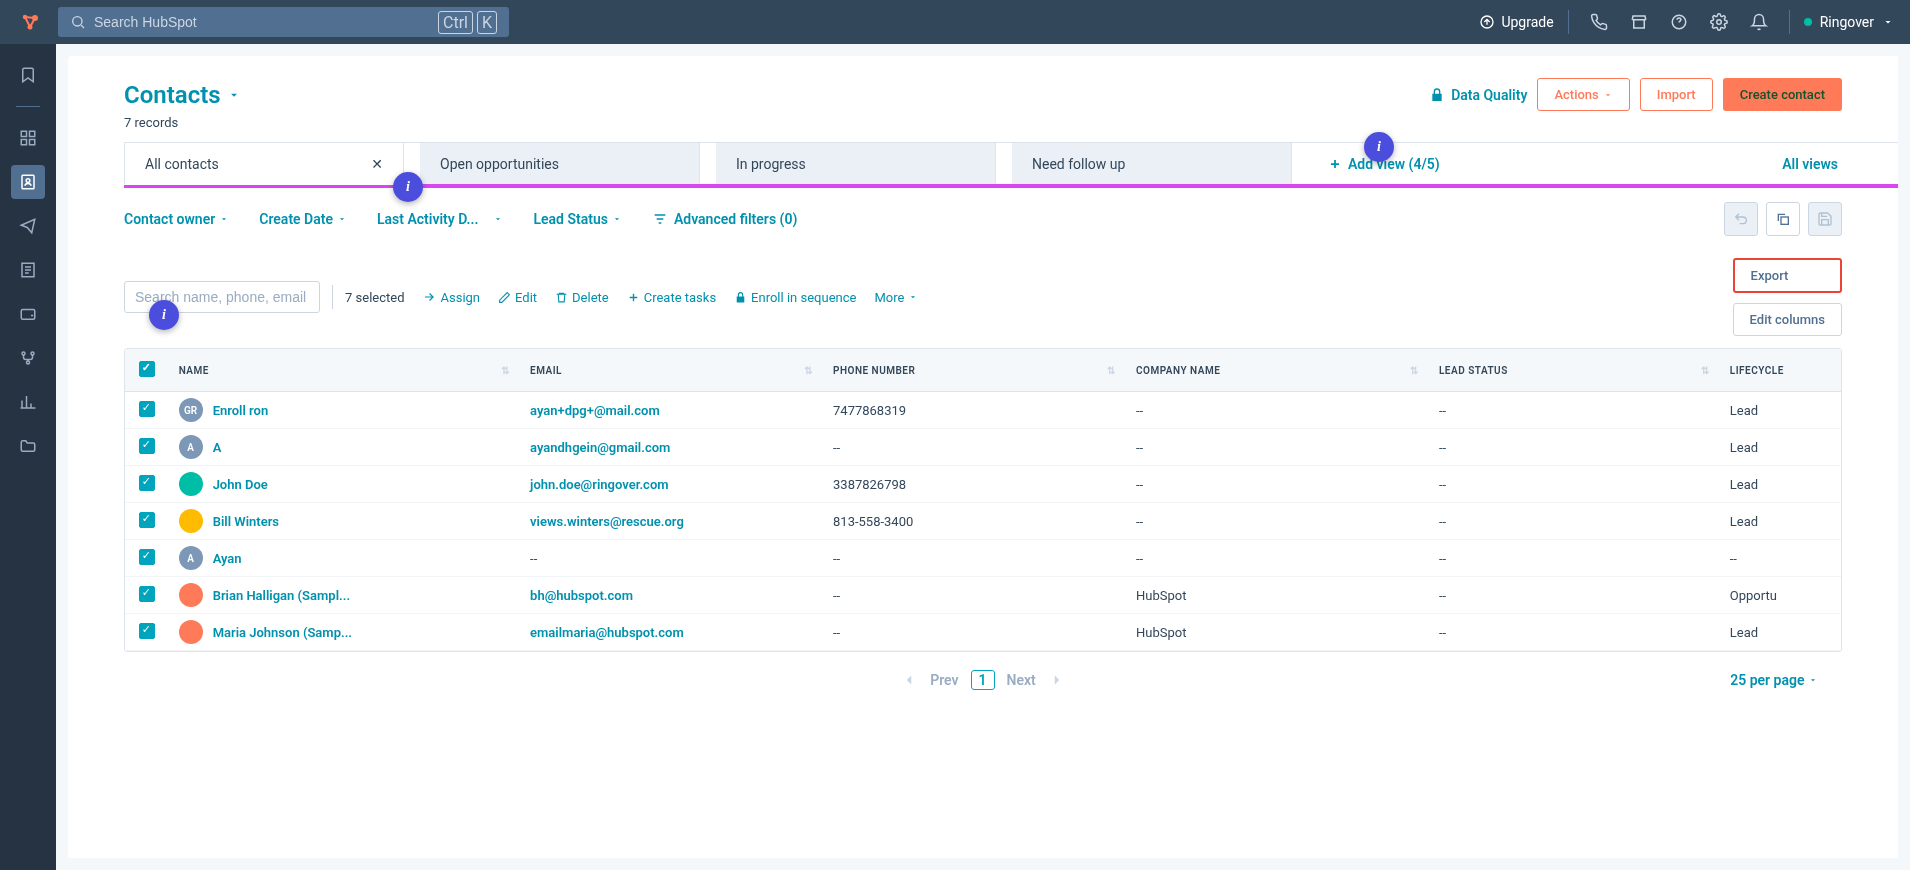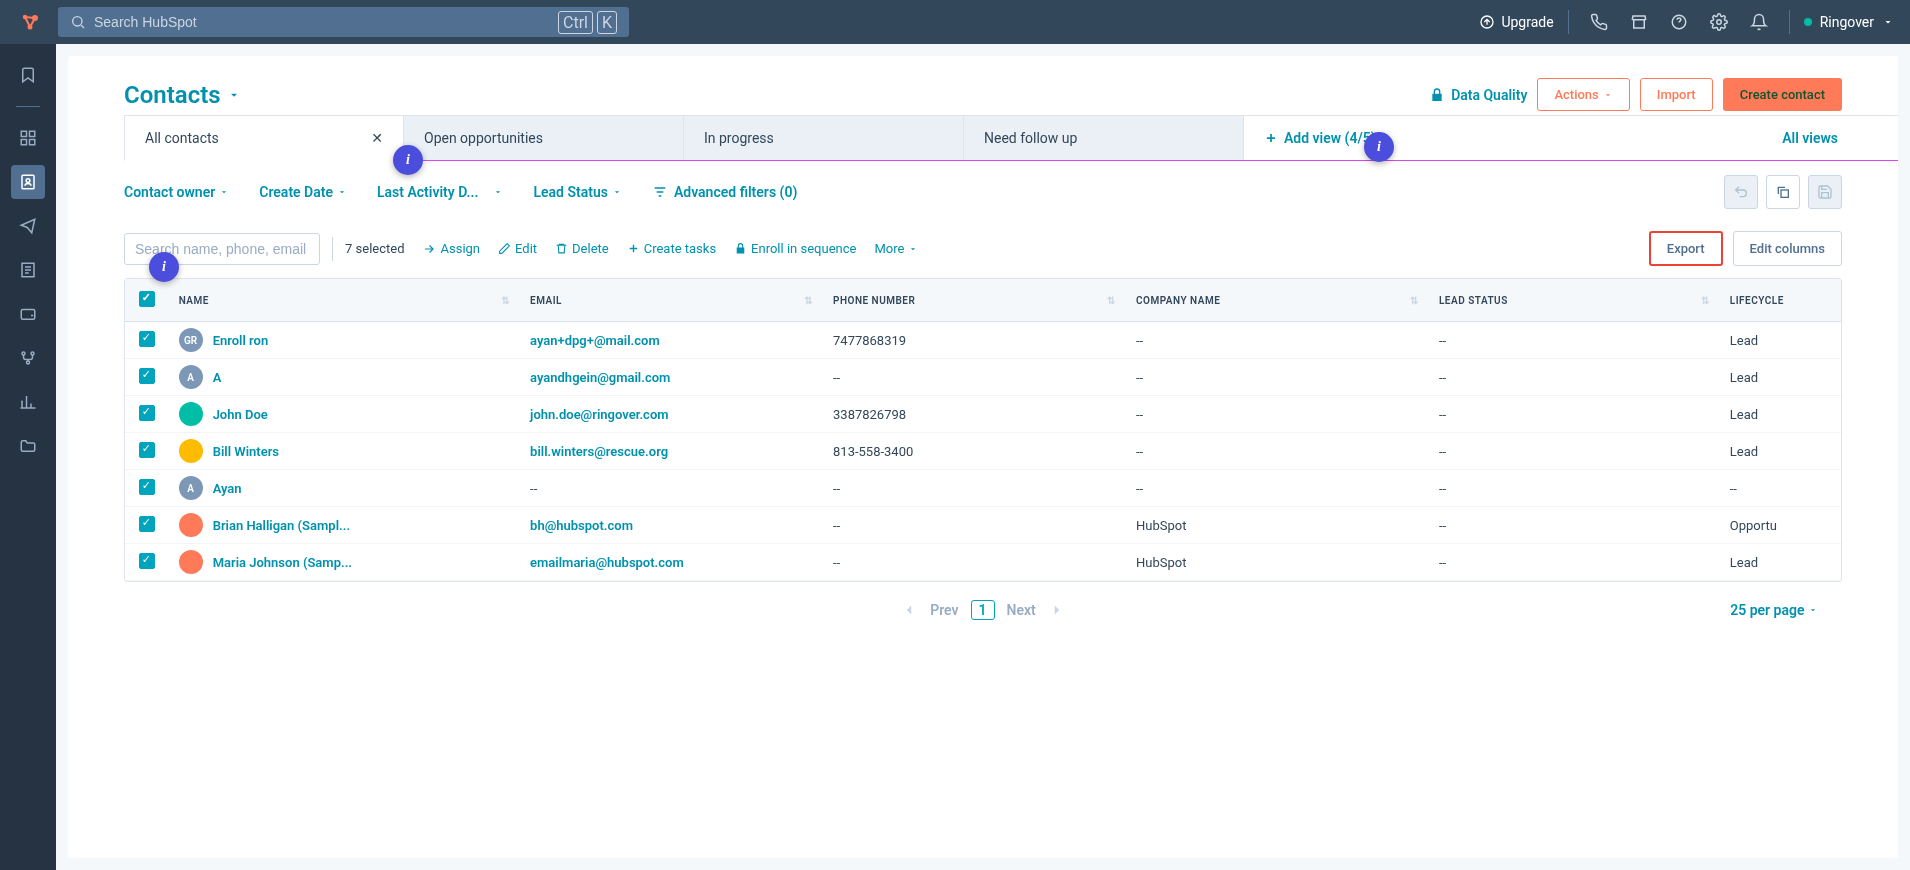--- a/index.html
+++ b/index.html
@@ -1,21 +1,21 @@
 <!DOCTYPE html>
 <html><head>
 <meta charset="utf-8">
 <style>
 * { box-sizing: border-box; margin: 0; padding: 0; }
 body { font-family: -apple-system, BlinkMacSystemFont, "Segoe UI", Roboto, sans-serif; font-size: 14px; color: #33475b; background: #fff; overflow: hidden; }
 
 
 .topnav { display: flex; align-items: center; height: 44px; background: #33475b; color: #cbd6e2; padding: 0 16px; }
 .topnav .logo { width: 28px; height: 28px; display: flex; align-items: center; justify-content: center; margin-right: 14px; }
-.topnav .search-wrap { display: flex; align-items: center; background: #516f90; border-radius: 3px; padding: 4px 12px; width: 571px; height: 30px; position: relative; }
+.topnav .search-wrap { display: flex; align-items: center; background: #516f90; border-radius: 3px; padding: 4px 12px; width: 451px; height: 30px; position: relative; }
 .topnav .search-wrap input { background: transparent; border: none; outline: none; color: #cbd6e2; font-size: 14px; flex: 1; margin-left: 8px; }
 .topnav .search-wrap input::placeholder { color: #cbd6e2; }
 .topnav .kbd { display: inline-flex; gap: 4px; }
 .topnav .kbd span { border: 1px solid #cbd6e2; border-radius: 3px; font-size: 16px; padding: 1px 4px; color: #cbd6e2; }
 .topnav .spacer { flex: 1; }
 .topnav .right { display: flex; align-items: center; gap: 8px; }
 .topnav .icon-btn { width: 32px; height: 32px; display: flex; align-items: center; justify-content: center; color: #cbd6e2; cursor: pointer; }
 .topnav .divider-v { width: 1px; height: 24px; background: #516f90; margin: 0 6px; }
 .topnav .upgrade { display: flex; align-items: center; gap: 6px; color: #fff; font-size: 14px; cursor: pointer; }
 .topnav .account { display: flex; align-items: center; gap: 8px; color: #fff; cursor: pointer; }
@@ -36,21 +36,21 @@
 .header-row .dq { color: #0091ae; font-weight: 600; display: flex; align-items: center; gap: 6px; cursor: pointer;}
 
 .subtitle { padding: 0 56px 12px 56px; color: #33475b; font-size: 13px; }
 
 .btn { display: inline-flex; align-items: center; gap: 4px; padding: 8px 16px; border-radius: 3px; font-size: 13px; font-weight: 500; cursor: pointer; border: 1px solid transparent; }
 .btn-outline { border-color: #ff7a59; color: #ff7a59; background: #fff; }
 .btn-primary { background: #ff7a59; color: #14532d; }
 .btn-light { border: 1px solid #cbd6e2; background: #fff; color: #516f90; }
 
 
-.tabs-row { display: flex; align-items: stretch; border-top: 1px solid #dfe3eb; border-bottom: 1px solid #d946ef; margin: 0 0 0 56px; height: 46px; }
+.tabs-row { display: flex; align-items: stretch; border-top: 1px solid #dfe3eb; border-bottom: 4px solid #d946ef; margin: 0 0 0 56px; height: 46px; gap: 16px; }
 .tab { display: flex; align-items: center; padding: 0 20px; border-right: 1px solid #dfe3eb; color: #33475b; font-size: 14px; background: #eaf0f6; cursor: pointer; width: 280px; position: relative;}
 .tab.active { background: #fff; border-bottom: 1px solid #fff; margin-bottom: -1px; border-left: 1px solid #dfe3eb; }
 .tab .close { margin-left: auto; color: #33475b; }
 .add-view { display: flex; align-items: center; padding: 0 20px; color: #0091ae; font-weight: 600; cursor: pointer; gap: 6px; }
 .all-views { display: flex; align-items: center; padding: 0 20px; color: #0091ae; font-weight: 600; cursor: pointer; margin-left: auto; margin-right: 40px;}
 
 
 .filters-row { display: flex; align-items: center; gap: 30px; padding: 14px 56px; position: relative;}
 .filter { color: #0091ae; font-weight: 600; display: flex; align-items: center; gap: 4px; cursor: pointer;}
 .filter-plain { color: #0091ae; font-weight: 600; display: flex; align-items: center; gap: 6px; cursor: pointer;}
@@ -59,21 +59,21 @@
 .sq-btn.disabled { background: #eaf0f6; color: #b0c1d4; cursor: not-allowed;}
 
 
 .search-actions-row { display: flex; align-items: center; padding: 8px 56px; gap: 12px; }
 .search-box { display: flex; align-items: center; border: 1px solid #cbd6e2; border-radius: 3px; padding: 6px 10px; width: 196px; position: relative;}
 .search-box input { border: none; outline: none; flex: 1; font-size: 14px; color: #33475b; }
 .search-box input::placeholder { color: #99acc2; }
 .bulk-actions { display: flex; align-items: center; gap: 18px; color: #0091ae; font-size: 13px; }
 .bulk-actions .txt { color: #33475b; }
 .bulk-actions .action { display: flex; align-items: center; gap: 4px; cursor: pointer;}
-.actionbar-right { margin-left: auto; display: flex; gap: 10px; }
+.actionbar-right { margin-left: auto; display: flex; gap: 10px; flex-direction: column; }
 .export-hl { border: 2px solid #ed4337 !important; }
 
 
 .table-wrap { margin: 4px 56px; border: 1px solid #dfe3eb; border-radius: 3px; overflow-x: auto; }
 table { border-collapse: collapse; width: 100%; min-width: 1410px;}
 thead th { background: #f5f8fa; text-align: left; font-size: 10px; font-weight: 600; letter-spacing: .5px; color: #33475b; padding: 12px 10px; border-bottom: 1px solid #dfe3eb; text-transform: uppercase;}
 tbody td { padding: 6px 10px; border-bottom: 1px solid #f2f5f8; font-size: 13px; color: #33475b; white-space: nowrap; overflow: hidden; text-overflow: ellipsis; max-width: 260px;}
 tbody td.link { color: #0091ae; font-weight: 600; cursor: pointer;}
 .chk { width: 16px; height: 16px; border: 1.5px solid #00a4bd; border-radius: 2px; background: #00a4bd; position: relative; display: inline-block; cursor: pointer;}
 .chk::after { content: '✓'; color: #fff; font-size: 11px; position: absolute; top: -1px; left: 2px; }
@@ -250,20 +250,21 @@
             </svg>
       </div>
       <div class="btn btn-outline">
             <span>Import</span>
           </div>
       <div class="btn btn-primary">
             <span>Create contact</span>
           </div>
     </div>
   </div>
+  <div class="subtitle">7 records</div>
 
   <div class="info-bubble" style="top:88px; left:1308px;">i</div>
 
   <div class="tabs-row">
     <div class="tab active">
       <span>All contacts</span>
       <span class="close">✕</span>
     </div>
     <div class="tab">
           <span>Open opportunities</span>
@@ -451,21 +452,21 @@
     <td>Lead</td>
             </tr>
             <tr>
     <td><span class="chk"></span></td>
     <td class="link">
                 <div class="name-cell">
                   <span class="avatar" style="background:#febb00"></span>
                   <span>Bill Winters</span>
                 </div>
               </td>
-    <td class="link">bill.winters@rescue.org</td>
+    <td class="link">views.winters@rescue.org</td>
     <td>813-558-3400</td>
     <td>--</td>
     <td>--</td>
     <td>Lead</td>
             </tr>
             <tr>
     <td><span class="chk"></span></td>
     <td class="link">
                 <div class="name-cell">
                   <span class="avatar" style="background:#7c98b6">A</span>

